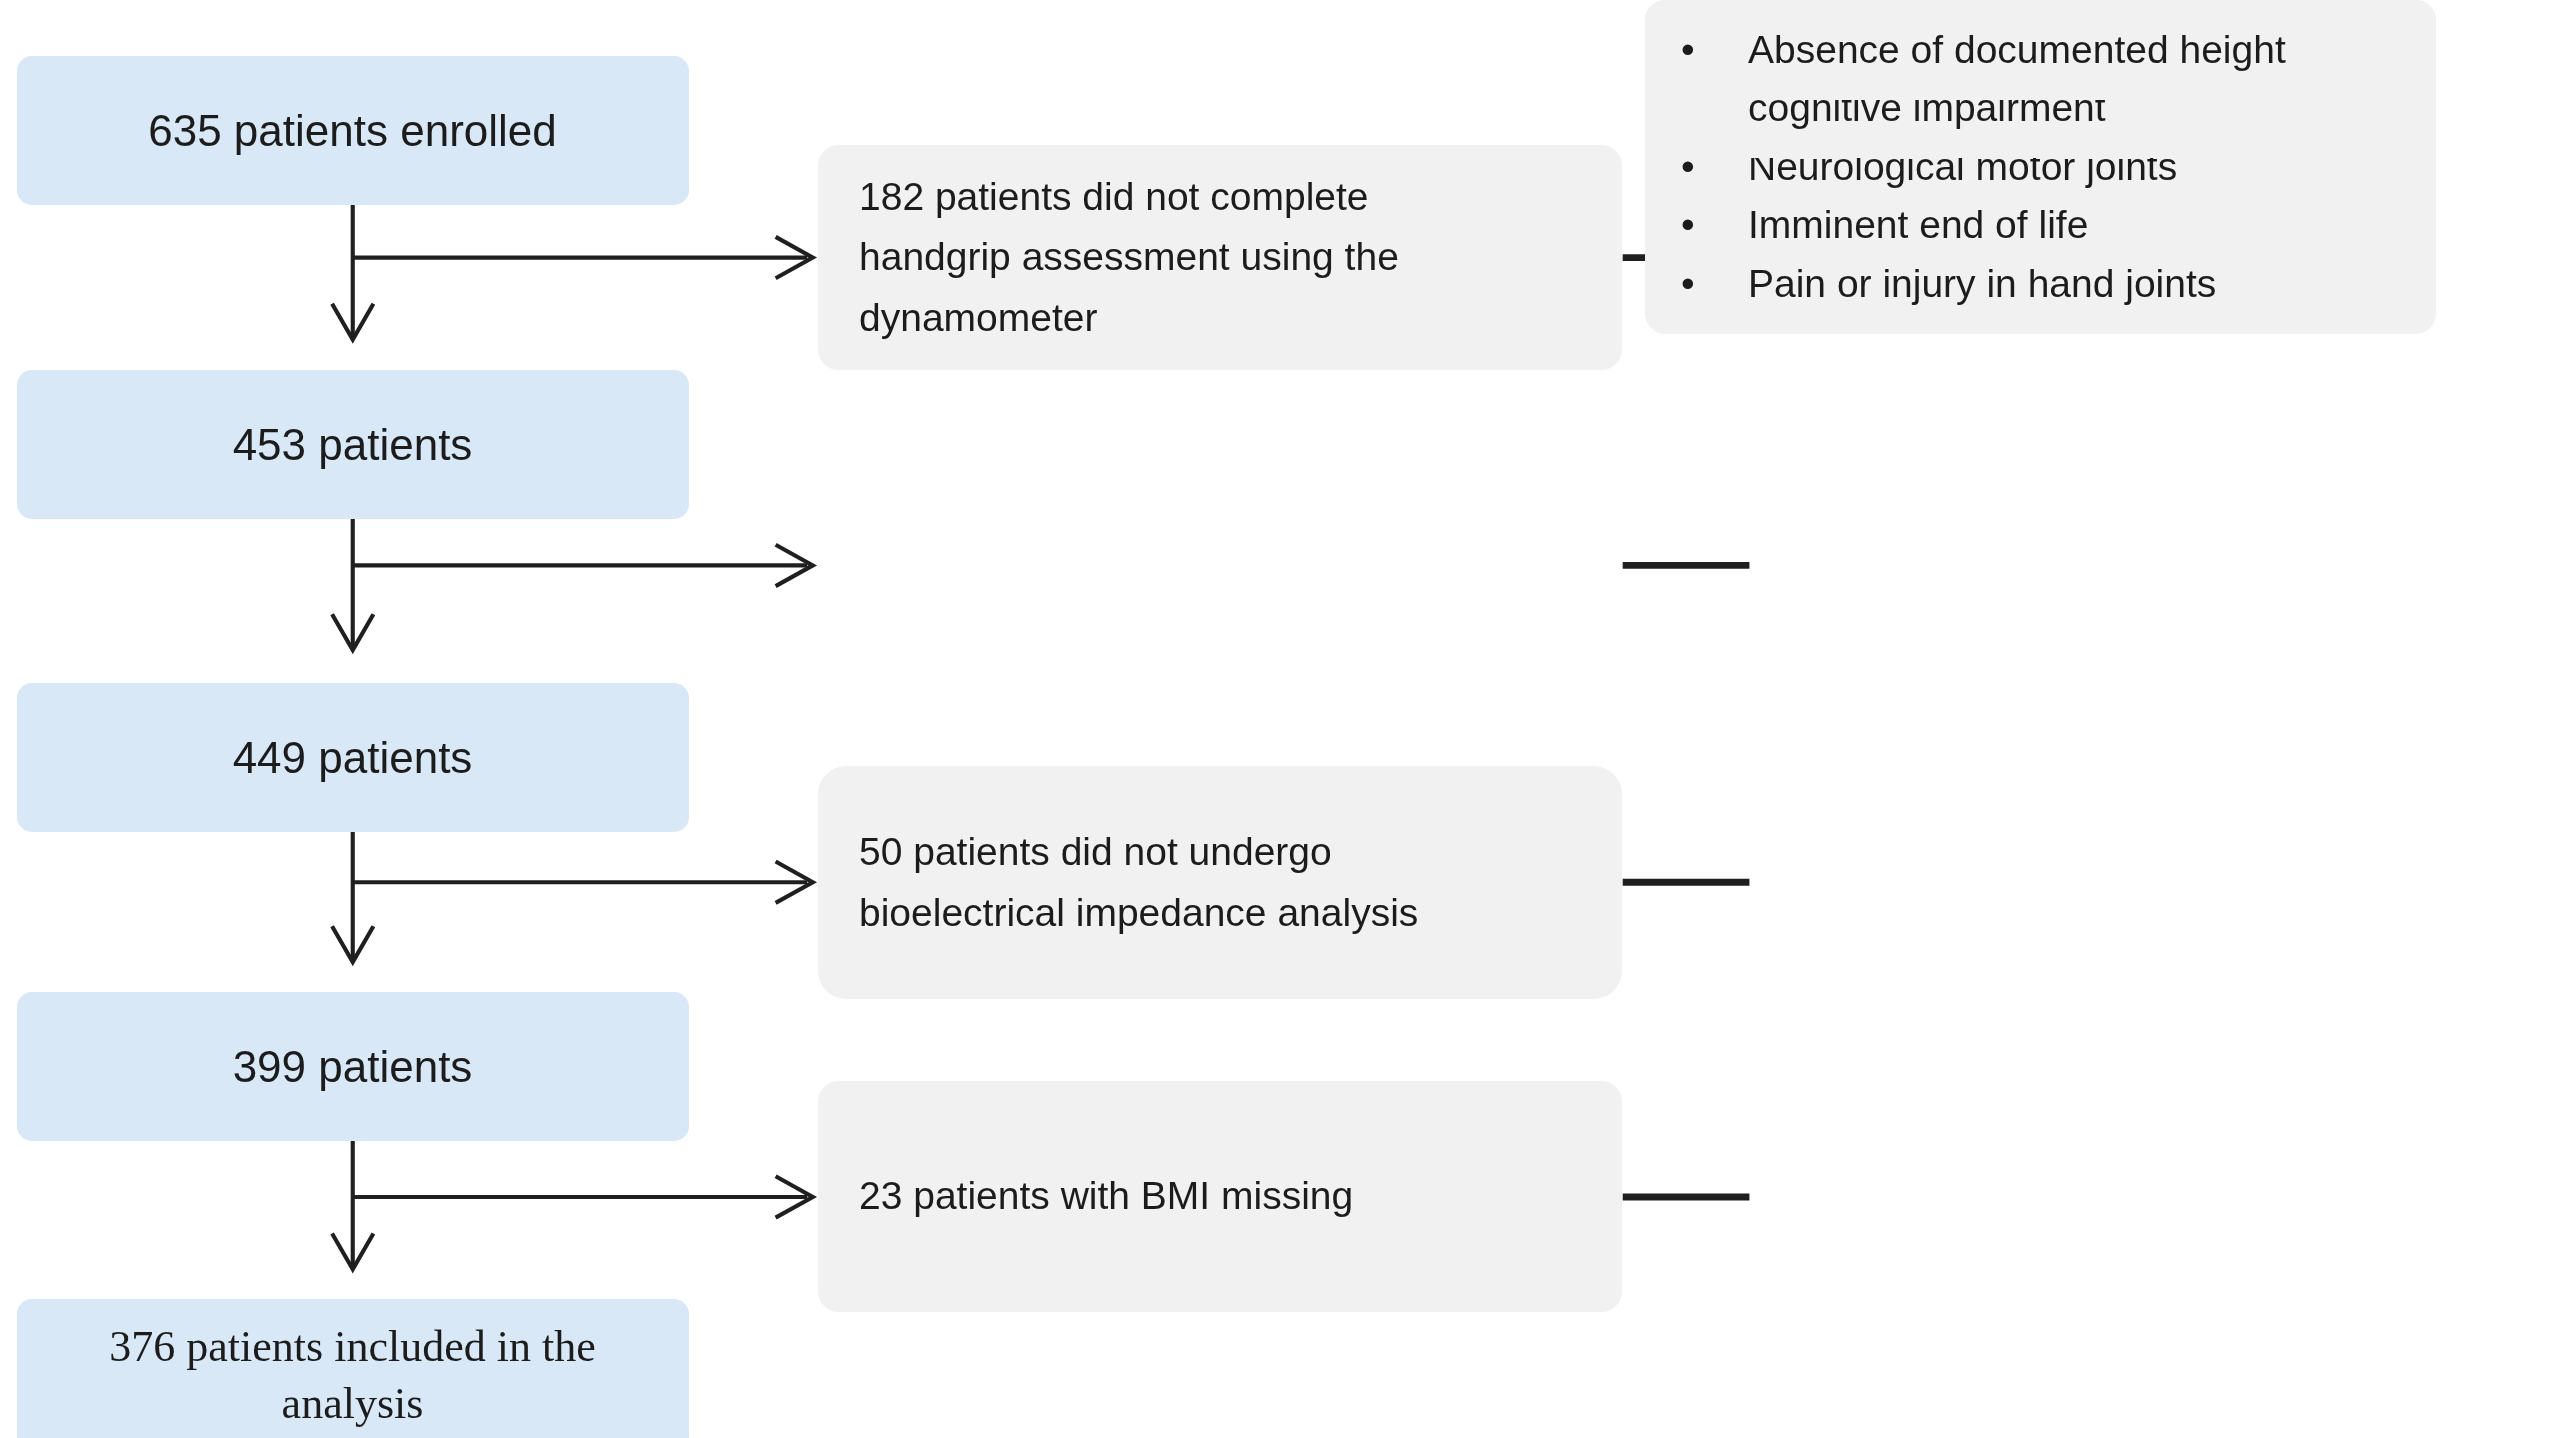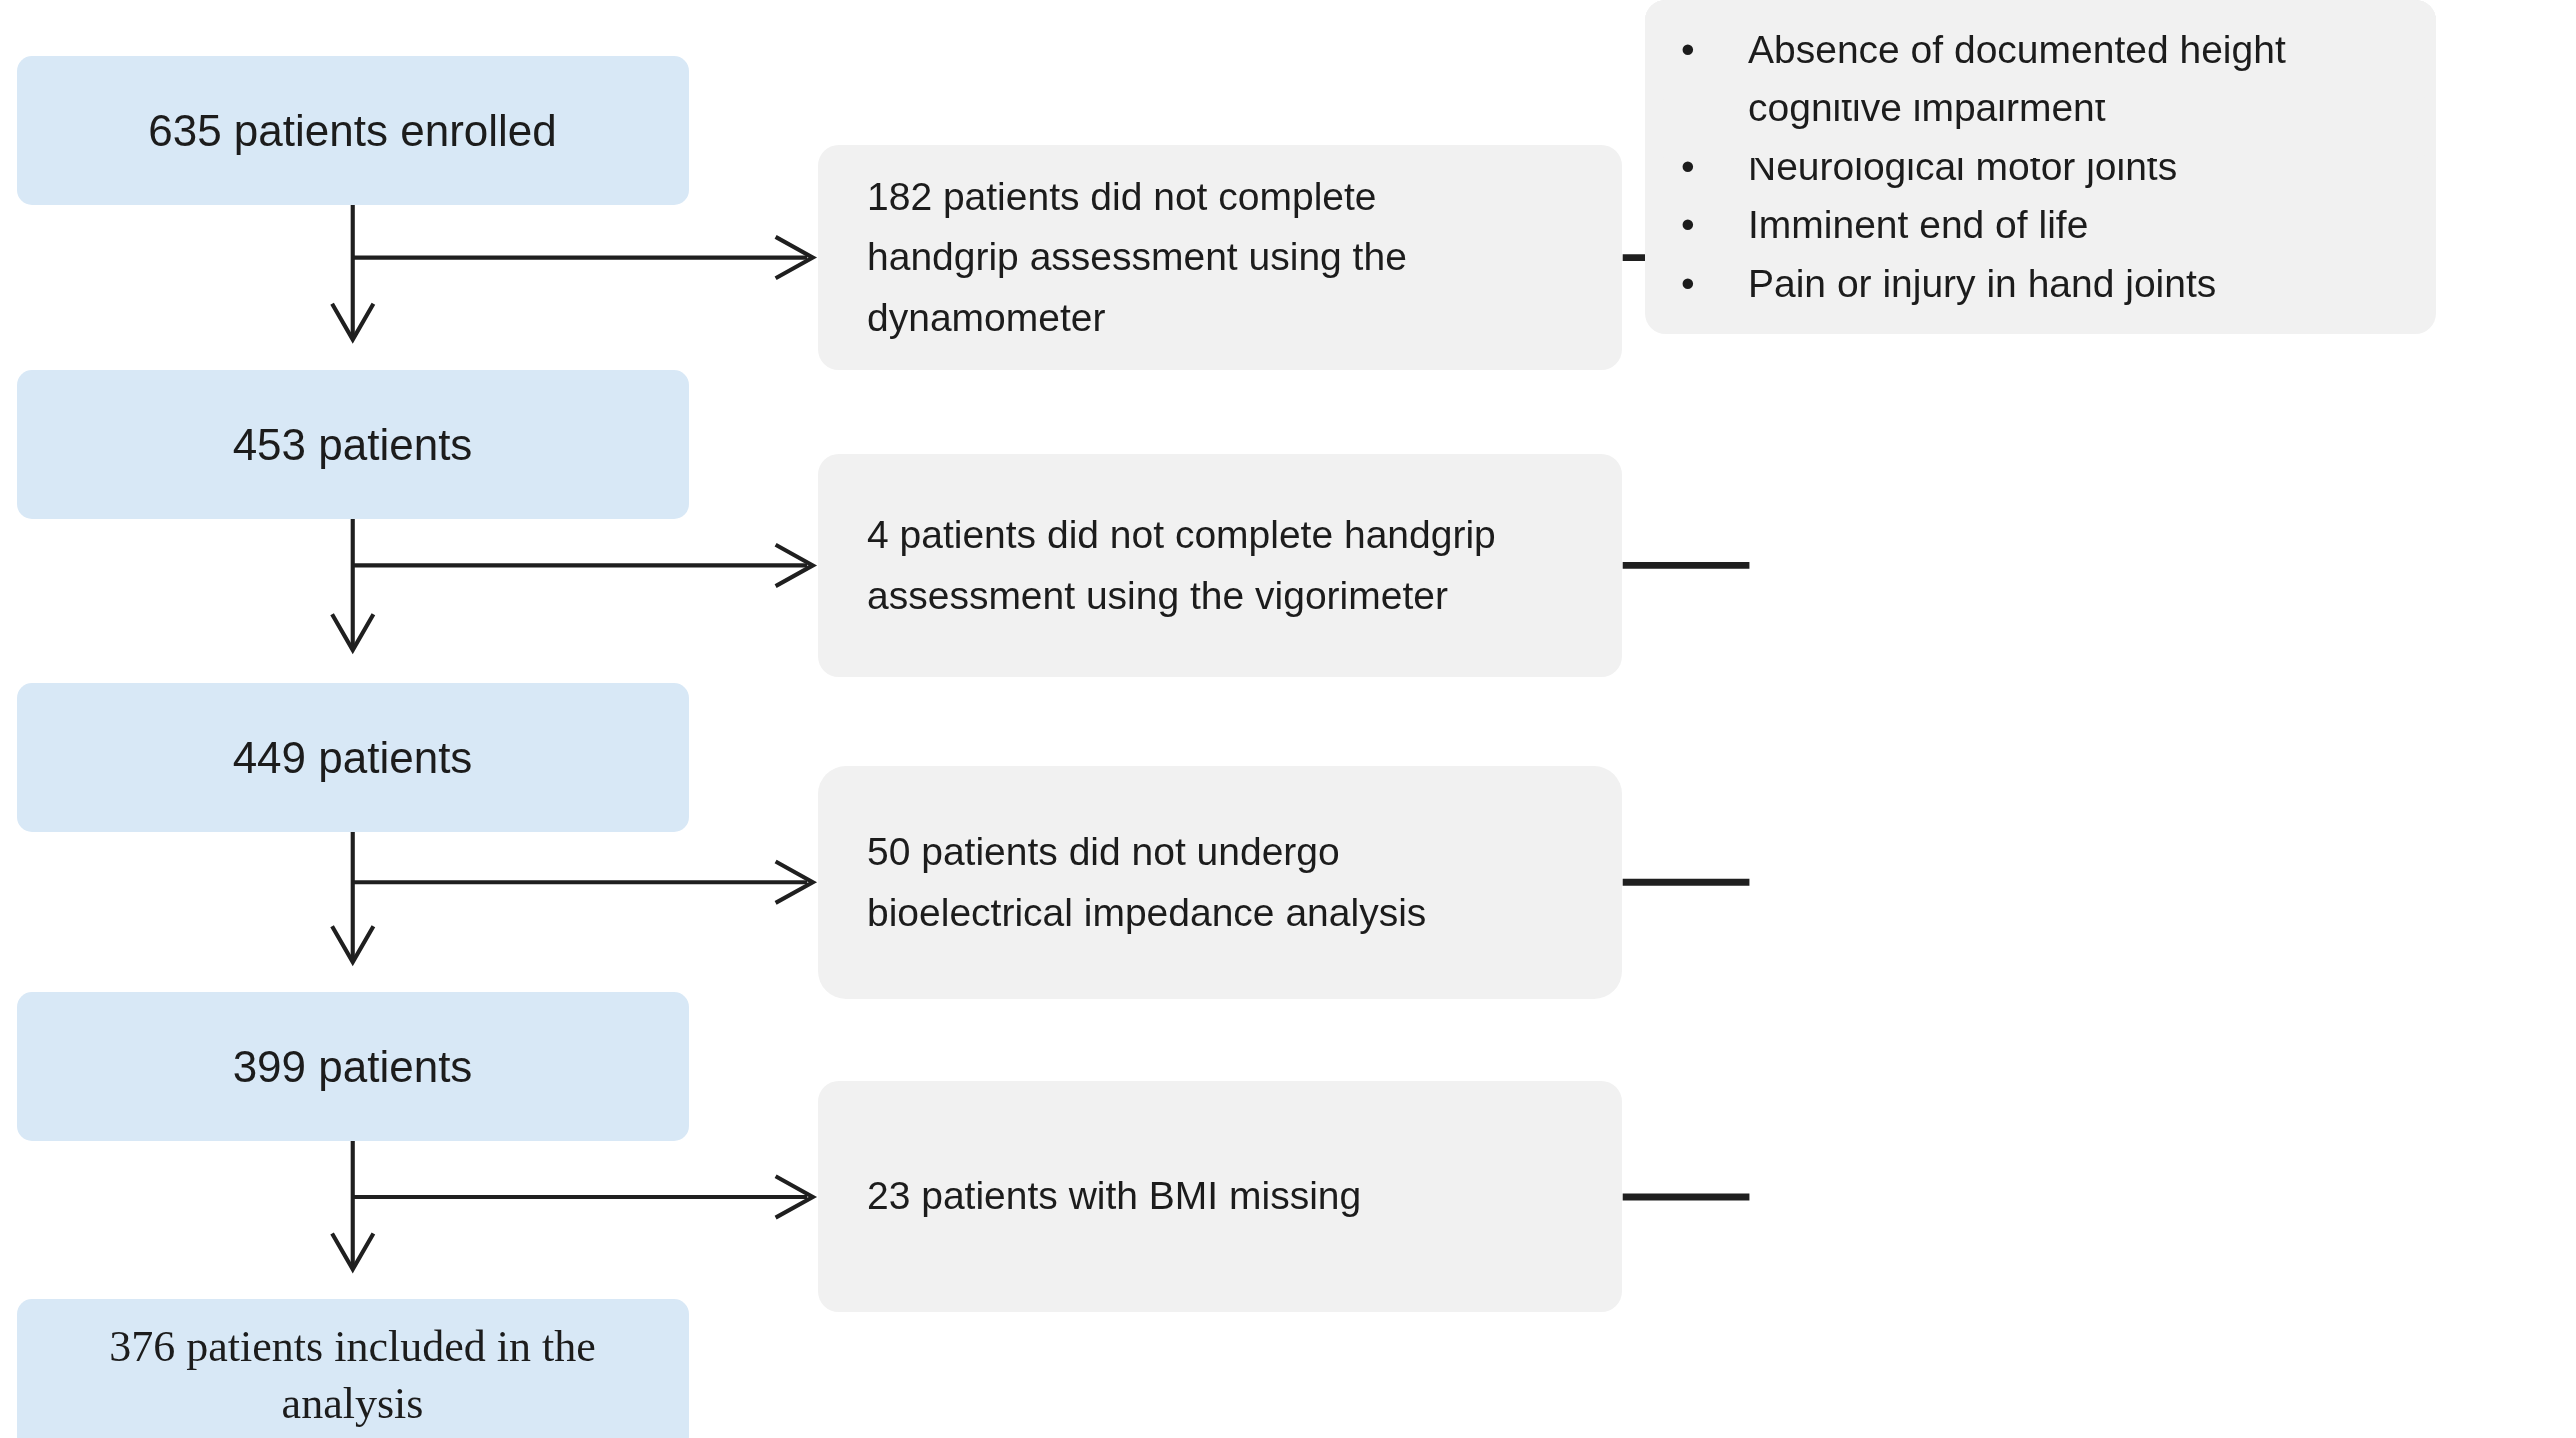--- a/index.html
+++ b/index.html
@@ -51,21 +51,21 @@
     left: 818px;
     width: 804px;
     background: #f1f1f1;
     border-radius: 20.7px;
     display: flex;
     align-items: center;
     box-sizing: border-box;
     padding-left: 33px;
   }
   .excl p {
-    margin: 16px;
+    margin: 8px;
     width: 641px;
     font-size: 39px;
     line-height: 1.55;
     text-align: left;
   }
   #e0 { top: 145px;  height: 225px; }
   #e1 { top: 454px;  height: 223px; }
   #e2 { top: 766px; height: 233px; border-radius: 28px; }
   #e3 { top: 1081px; height: 231px; }
 
@@ -161,23 +161,20 @@
   <div class="node" id="n3">
     <span>399 patients</span>
   </div>
   <div class="node" id="n4">
     <span>376 patients included in the analysis</span>
   </div>
 
   <div class="excl" id="e0">
     <p>182 patients did not complete handgrip assessment using the dynamometer</p>
   </div>
-  <div class="excl" id="e1">
-    <p>4 patients did not complete handgrip assessment using the vigorimeter</p>
-  </div>
   <div class="excl" id="e2">
     <p>50 patients did not undergo bioelectrical impedance analysis</p>
   </div>
   <div class="excl" id="e3">
     <p>23 patients with BMI missing</p>
   </div>
 
   <div class="reasons" id="r0">
     <ul>
       <li>Lack of cooperation due to severe cognitive impairment</li>

